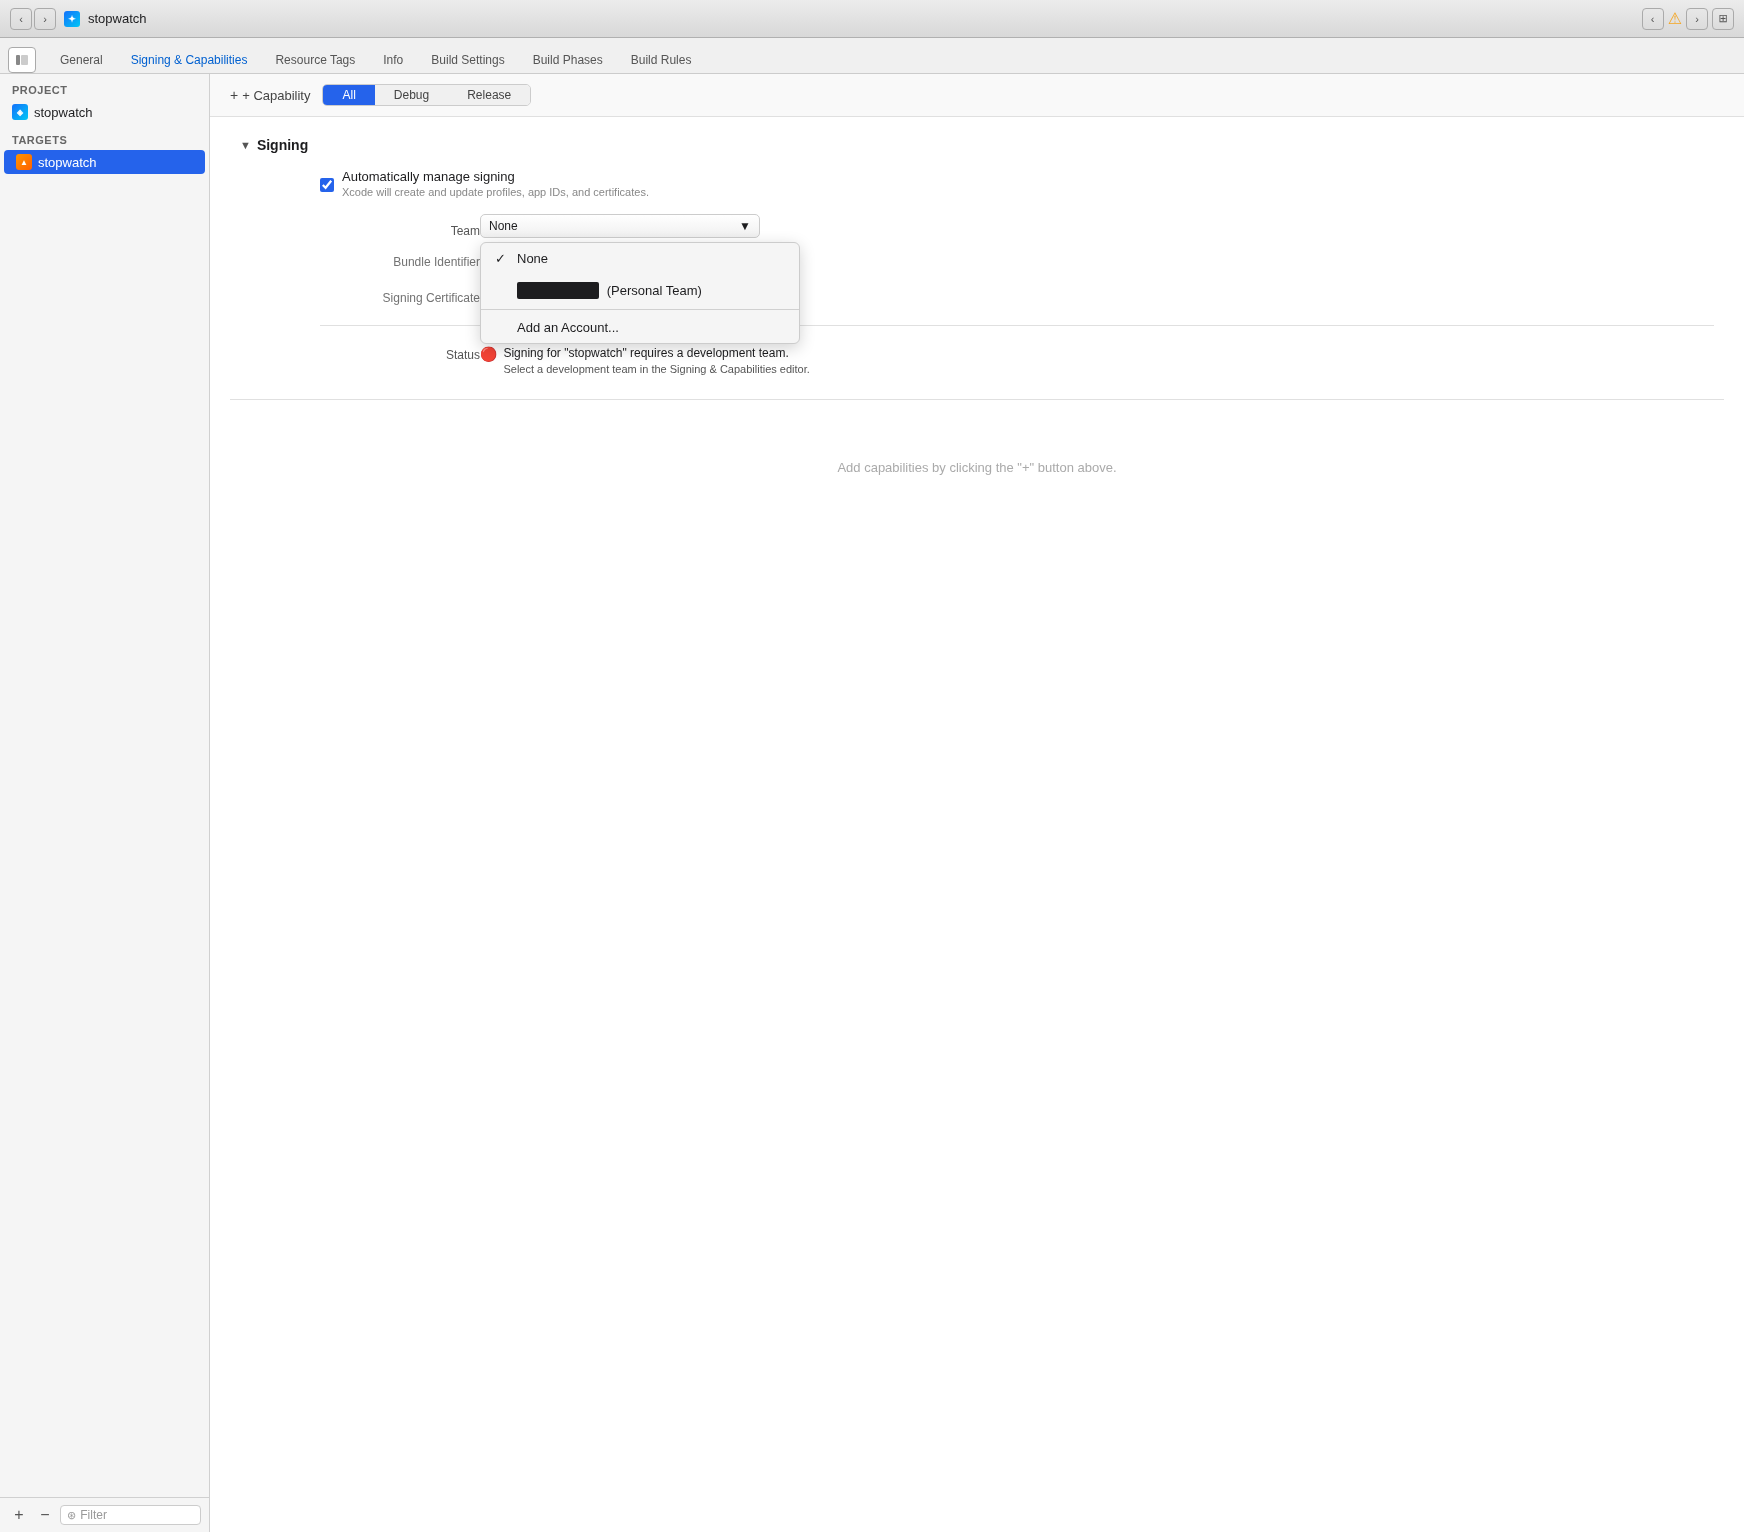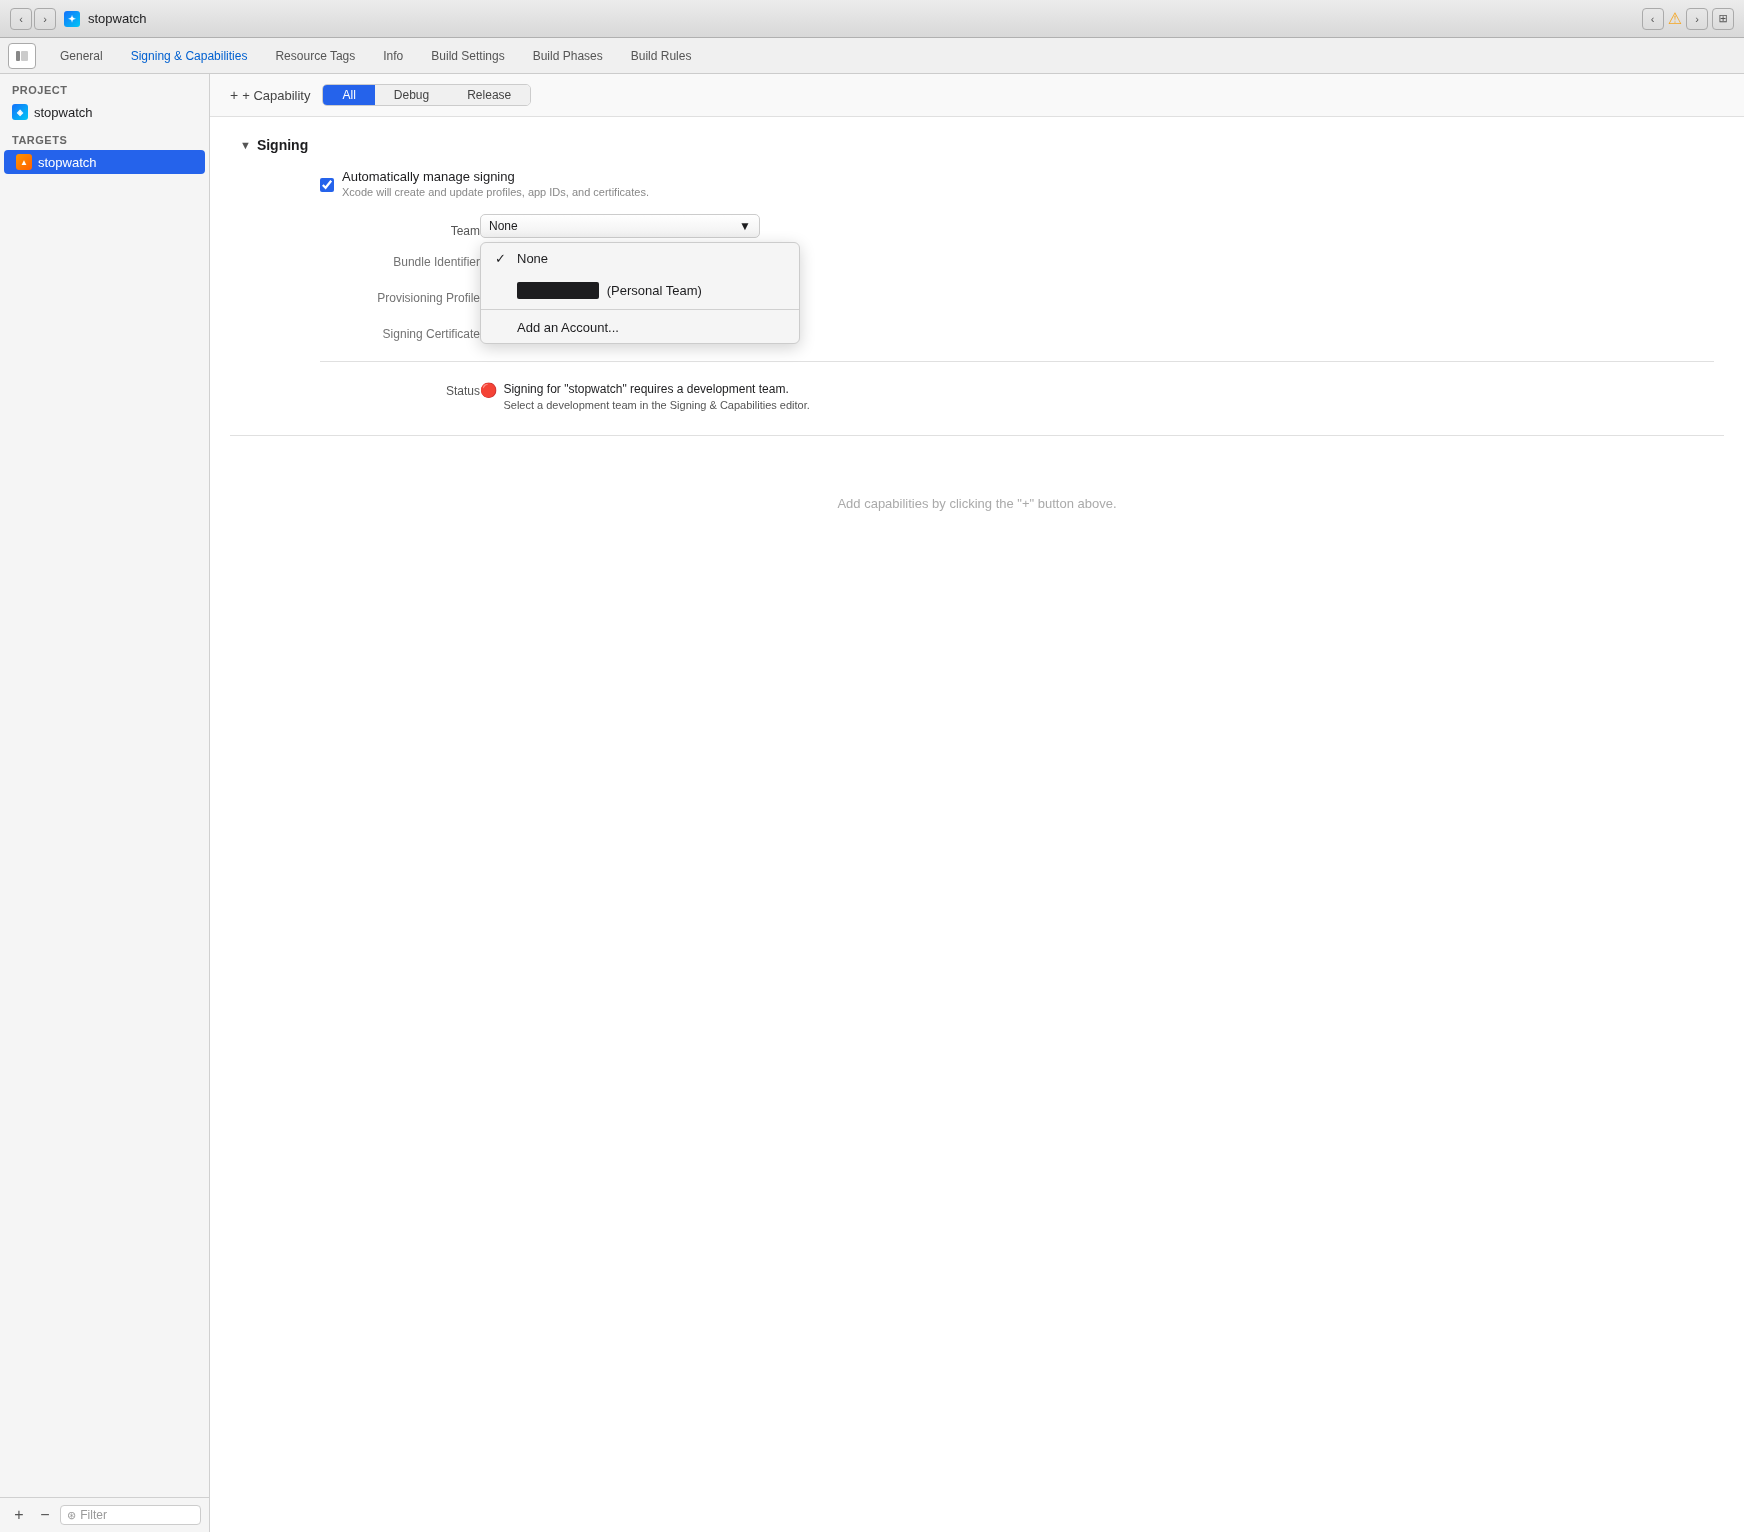--- a/index.html
+++ b/index.html
@@ -13,21 +13,21 @@
       padding: 0 10px; gap: 8px;
     }
     .titlebar-nav { display: flex; gap: 2px; }
     .titlebar-btn { width: 22px; height: 22px; background: none; border: 1px solid #aaa; border-radius: 4px; cursor: pointer; display: flex; align-items: center; justify-content: center; font-size: 11px; color: #555; }
     .titlebar-title { font-size: 13px; font-weight: 500; color: #1d1d1f; }
     .titlebar-right { margin-left: auto; display: flex; align-items: center; gap: 4px; }
     .warning-icon { color: #f5a623; font-size: 16px; }
 
     
     .tabbar {
-      display: flex; align-items: center; height: 36px;
+      display: flex; align-items: flex-end; height: 36px;
       background: #f0f0f0; border-bottom: 1px solid #ccc;
       padding: 0 8px; gap: 0;
     }
     .sidebar-toggle { width: 28px; height: 26px; border: 1px solid #aaa; border-radius: 4px; background: #fff; display: flex; align-items: center; justify-content: center; cursor: pointer; margin-right: 10px; }
     .tab-item { padding: 6px 14px; font-size: 12px; color: #555; cursor: pointer; border-radius: 4px; white-space: nowrap; }
     .tab-item.active { color: #0060d0; font-weight: 500; }
 
     
     .main { display: flex; height: calc(100vh - 74px); }
 
@@ -266,24 +266,20 @@
               </div>
             </div>
           </div>
         </div>
 
         <div class="form-row">
           <span class="form-label">Bundle Identifier</span>
           <div style="width: 280px; height: 22px; background: #fff; border: 1px solid #ccc; border-radius: 4px;"></div>
         </div>
 
-        <div class="form-row">
-          <span class="form-label">Provisioning Profile</span>
-          <div style="width: 280px; height: 22px; background: #fff; border: 1px solid #ccc; border-radius: 4px;"></div>
-        </div>
 
         <div class="form-row">
           <span class="form-label">Signing Certificate</span>
           <span class="form-value">Apple Development</span>
         </div>
 
         <hr class="divider-line">
 
         <div class="status-row">
           <span class="status-label">Status</span>

